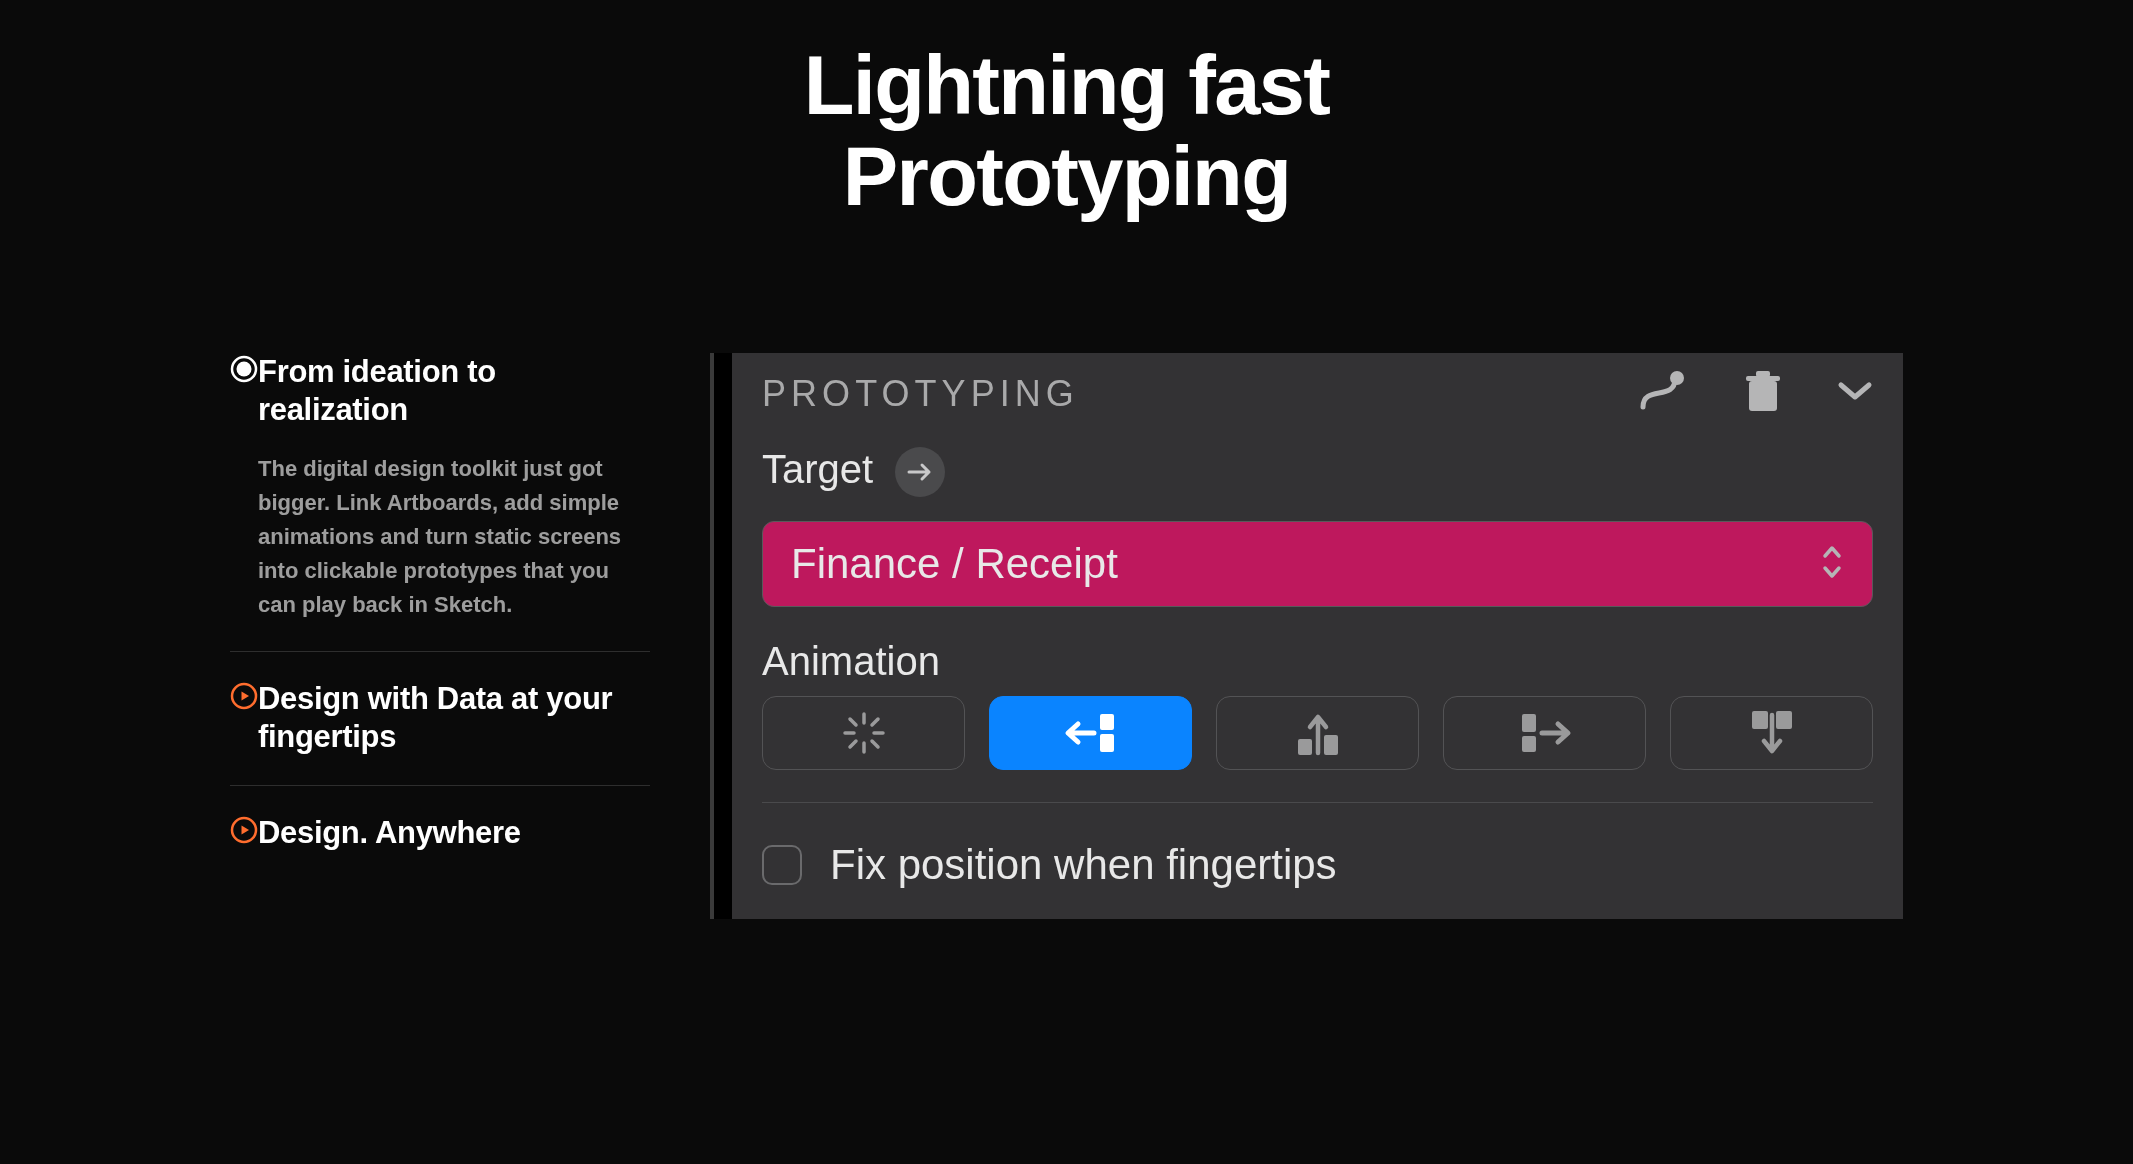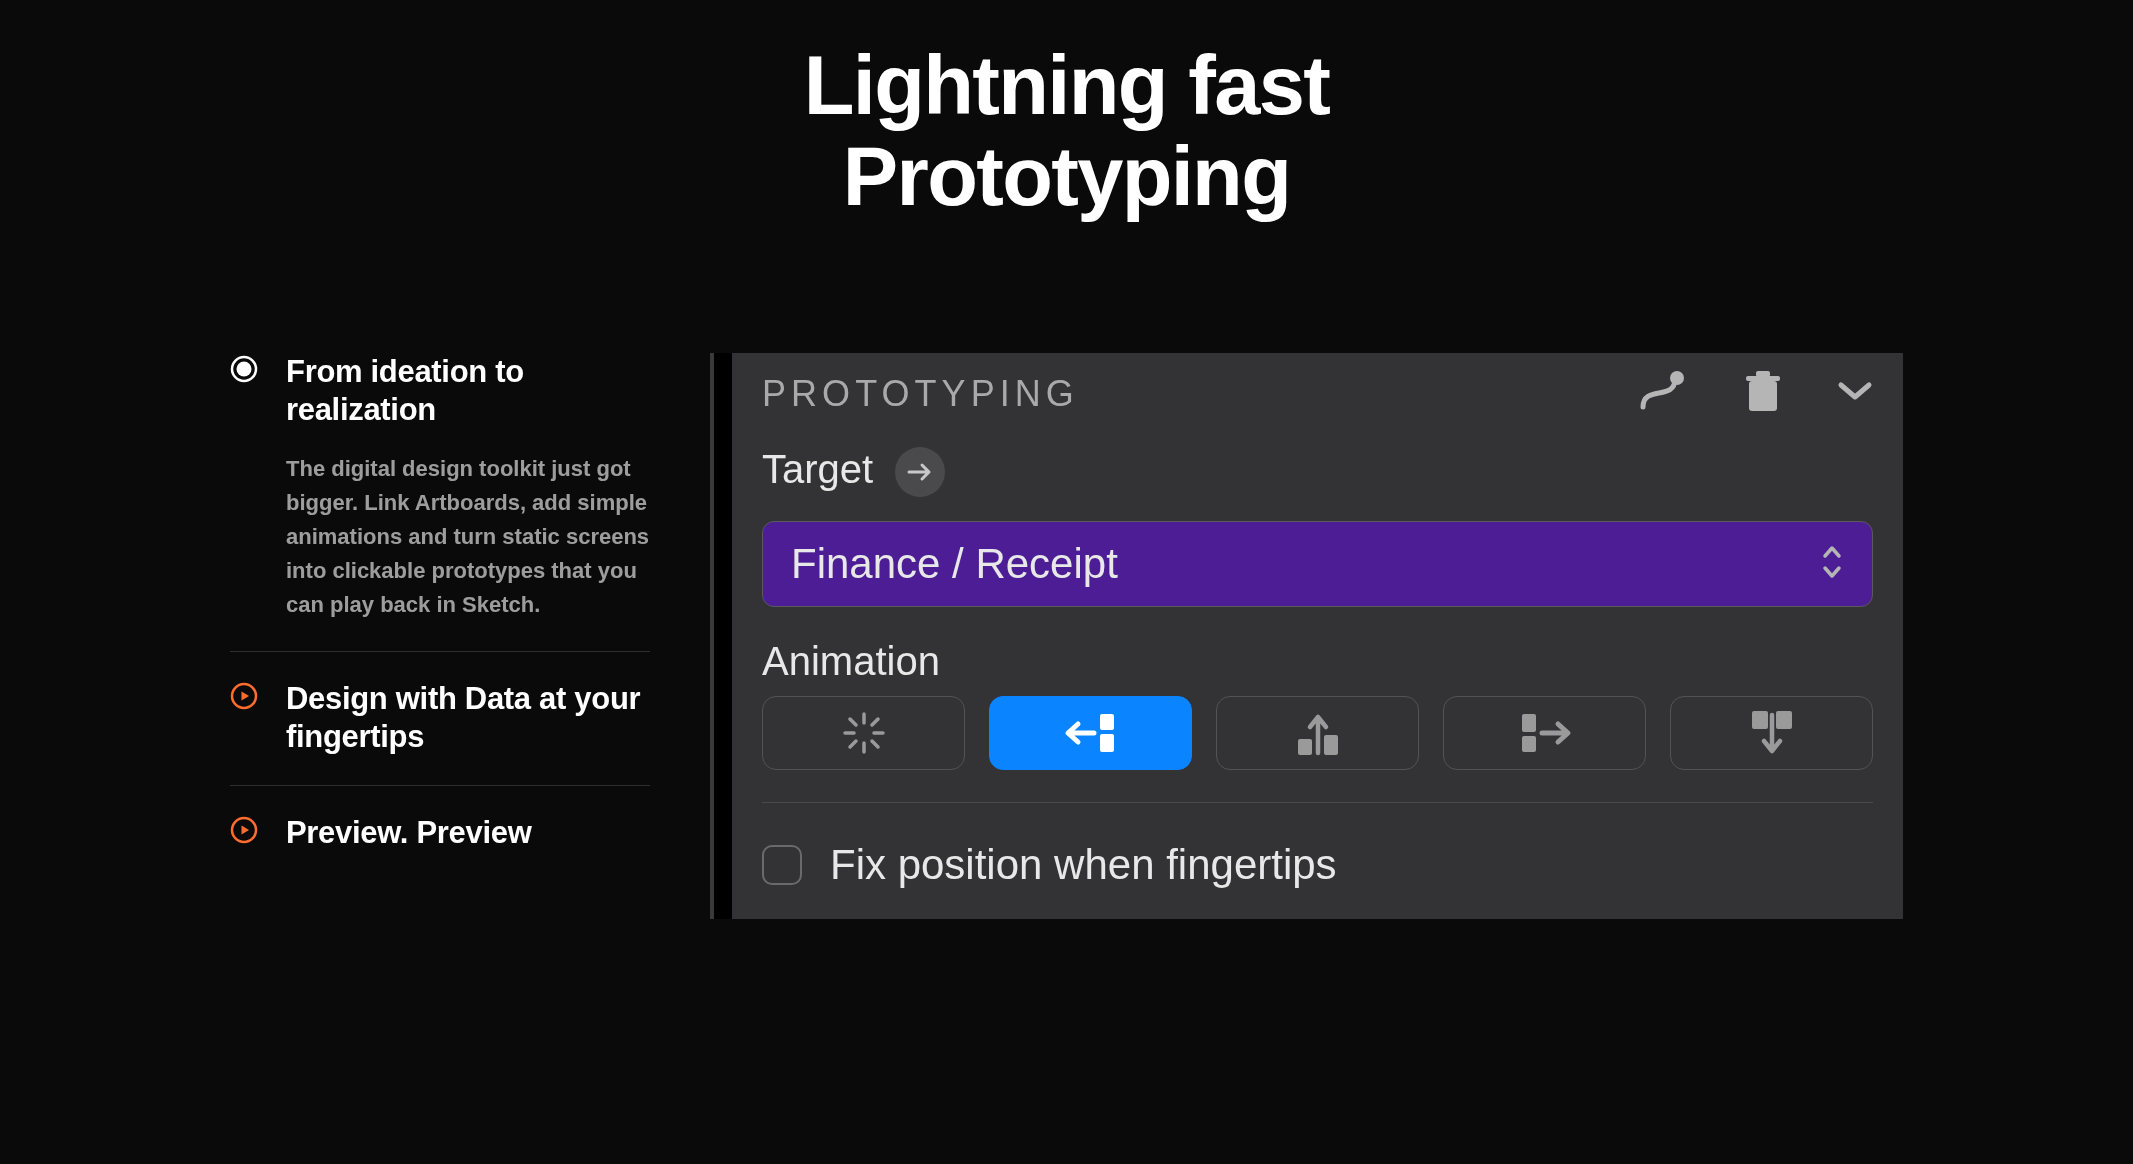--- a/index.html
+++ b/index.html
@@ -28,21 +28,20 @@
     gap: 60px;
   }
 
   .sidebar-list {
     width: 420px;
     flex-shrink: 0;
   }
 
   .feature-item {
     display: flex;
-    gap: 28px;
     padding: 28px 0;
     border-bottom: 1px solid rgba(255,255,255,0.15);
     cursor: pointer;
   }
   .feature-item:first-child { padding-top: 0; }
   .feature-item:last-child { border-bottom: none; }
 
   .feature-icon {
     width: 28px;
     height: 28px;
@@ -120,21 +119,21 @@
     height: 50px;
     border-radius: 50%;
     background: #4a4a4c;
     display: flex;
     align-items: center;
     justify-content: center;
     cursor: pointer;
   }
 
   .select-box {
-    background: #4c1d95;
+    background: #be185d;
     border: 1px solid #5a595b;
     border-radius: 12px;
     padding: 18px 28px;
     display: flex;
     align-items: center;
     justify-content: space-between;
     cursor: pointer;
     margin-bottom: 32px;
   }
 
@@ -234,21 +233,21 @@
     </div>
 
     <div class="feature-item">
       <div class="feature-icon">
         <svg width="28" height="28" viewBox="0 0 28 28">
           <circle cx="14" cy="14" r="12" stroke="#ff6d2e" stroke-width="2.5" fill="none"></circle>
           <path d="M 11.5 9.5 L 19 14 L 11.5 18.5 Z" fill="#ff6d2e"></path>
         </svg>
       </div>
       <div>
-        <div class="feature-title">Preview. Preview</div>
+        <div class="feature-title">Design. Anywhere</div>
       </div>
     </div>
 
   </div>
 
   <div class="panel-wrapper">
     <div class="panel">
 
       <div class="panel-header">
         <div class="panel-title">PROTOTYPING</div>

